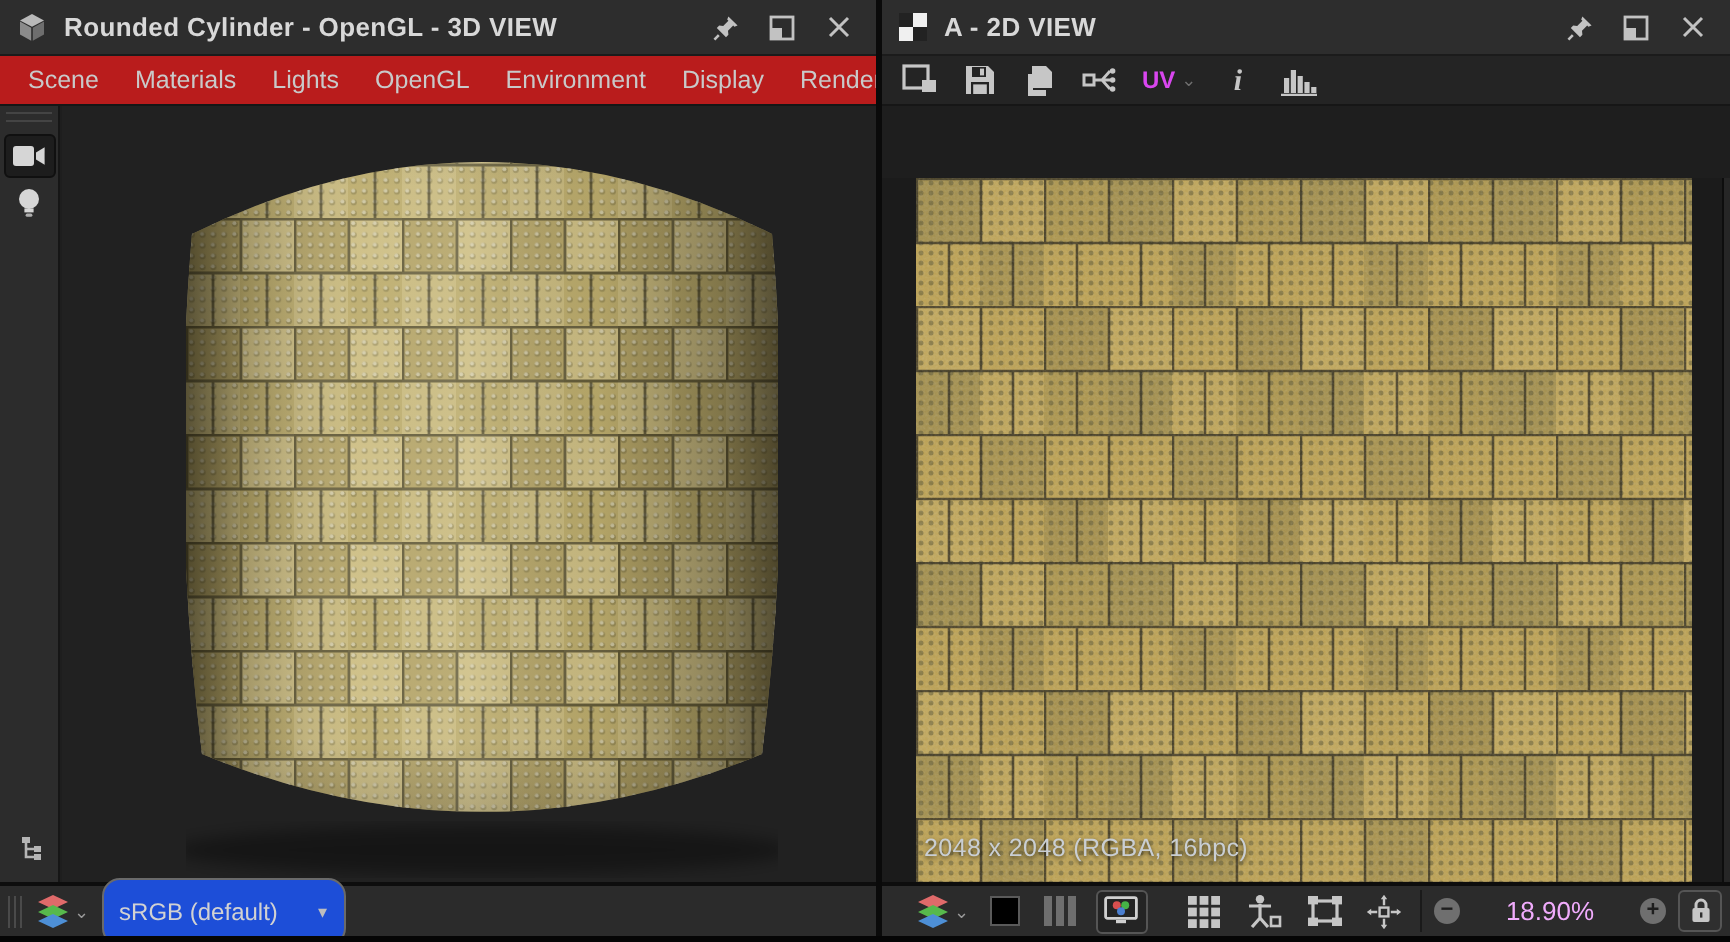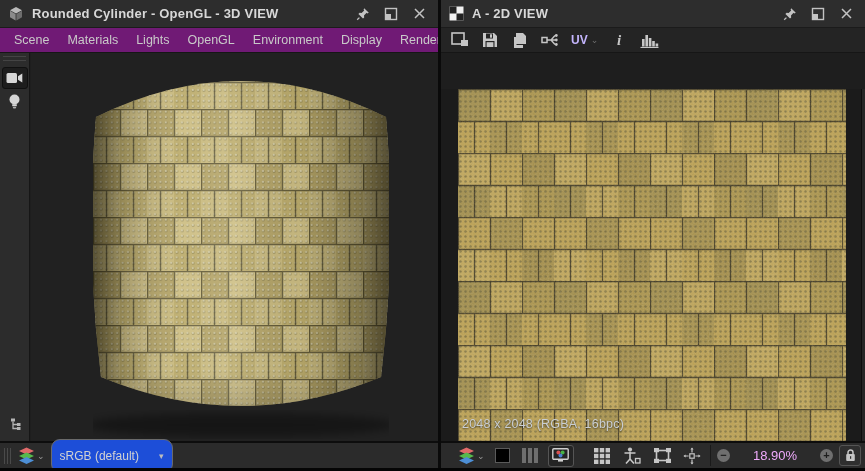--- a/index.html
+++ b/index.html
@@ -18,33 +18,33 @@
     position:absolute; left:0; right:0; top:0; height:28px;
     background:#2d2d2d; display:flex; align-items:center;
     padding:0 8px; border-bottom:1px solid #1b1b1b;
   }
   .titlebar .title { font-weight:bold; font-size:13px; color:#d8d8d8; margin-left:8px; letter-spacing:.2px; }
   .titlebar .spacer { flex:1; }
   .win-btn { width:22px; height:20px; display:flex; align-items:center; justify-content:center; margin-left:6px; cursor:default; }
 
   .menubar {
     position:absolute; left:0; right:0; top:28px; height:25px;
-    background:#701a75; display:flex; align-items:center; gap:2px;
+    background:#b91c1c; display:flex; align-items:center; gap:2px;
     padding:0 6px; border-bottom:1px solid #161616;
   }
   .menu-item { padding:3px 8px; color:#c9c9c9; font-size:12.5px; }
 
   .toolbar {
     position:absolute; left:0; right:0; top:28px; height:25px;
     background:#242424; display:flex; align-items:center; gap:4px;
     padding:0 6px; border-bottom:1px solid #161616;
   }
   .tool-btn { width:26px; height:21px; display:flex; align-items:center; justify-content:center; }
   .uv-group { display:flex; align-items:center; gap:2px; padding:0 4px; color:#6f6f6f; }
-  .uv-label { font-size:12px; font-weight:bold; color:#c4b5fd; }
+  .uv-label { font-size:12px; font-weight:bold; color:#d946ef; }
 
   .content { position:absolute; left:0; right:0; top:53px; bottom:30px; }
 
   
   #sidebar {
     position:absolute; left:0; top:0; bottom:0; width:30px;
     background:#2c2c2c; border-right:1px solid #161616;
   }
   #sidebar .handle { margin:3px 3px 6px 3px; border-top:1px solid #444; border-bottom:1px solid #444; height:5px; }
   .side-btn { width:26px; height:22px; margin:2px auto; display:flex; align-items:center; justify-content:center; border-radius:3px; }

